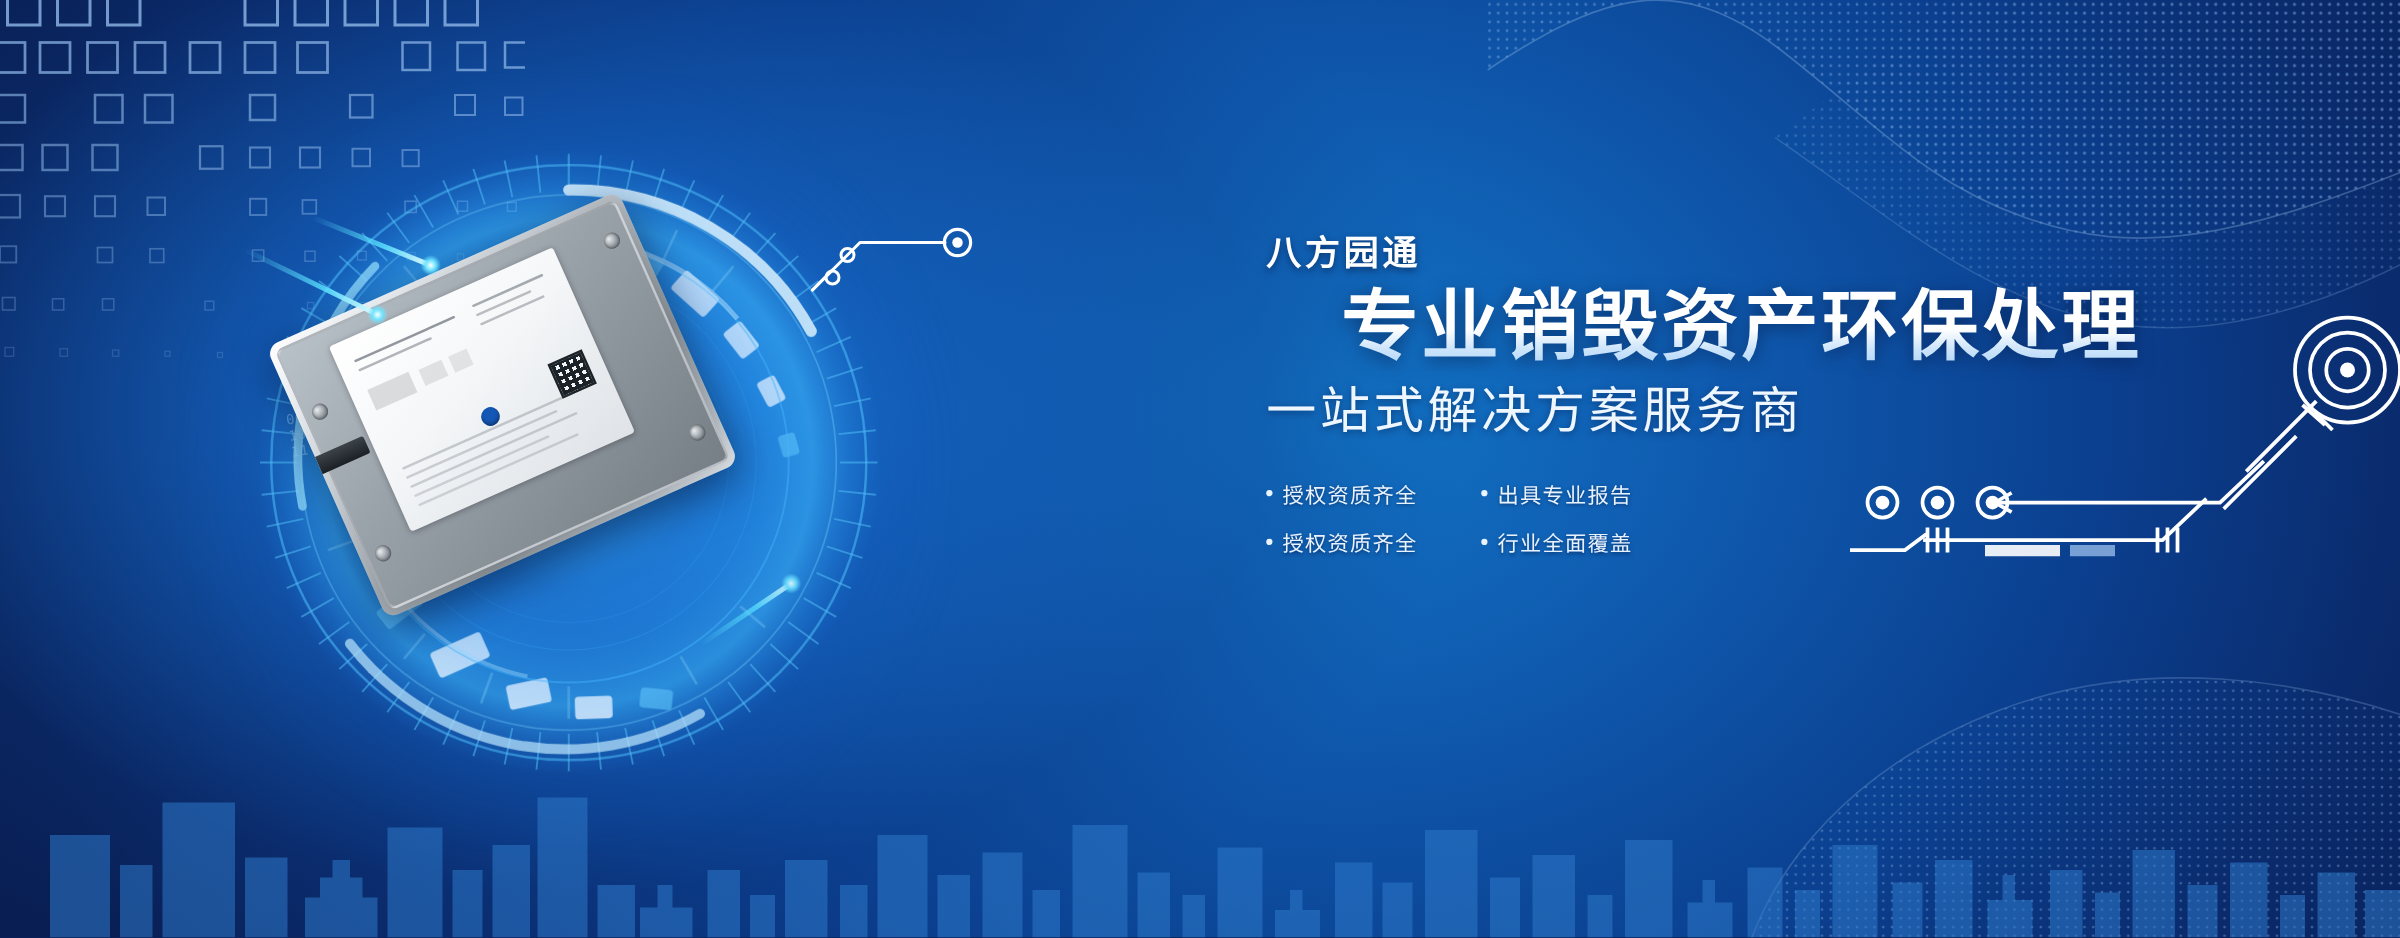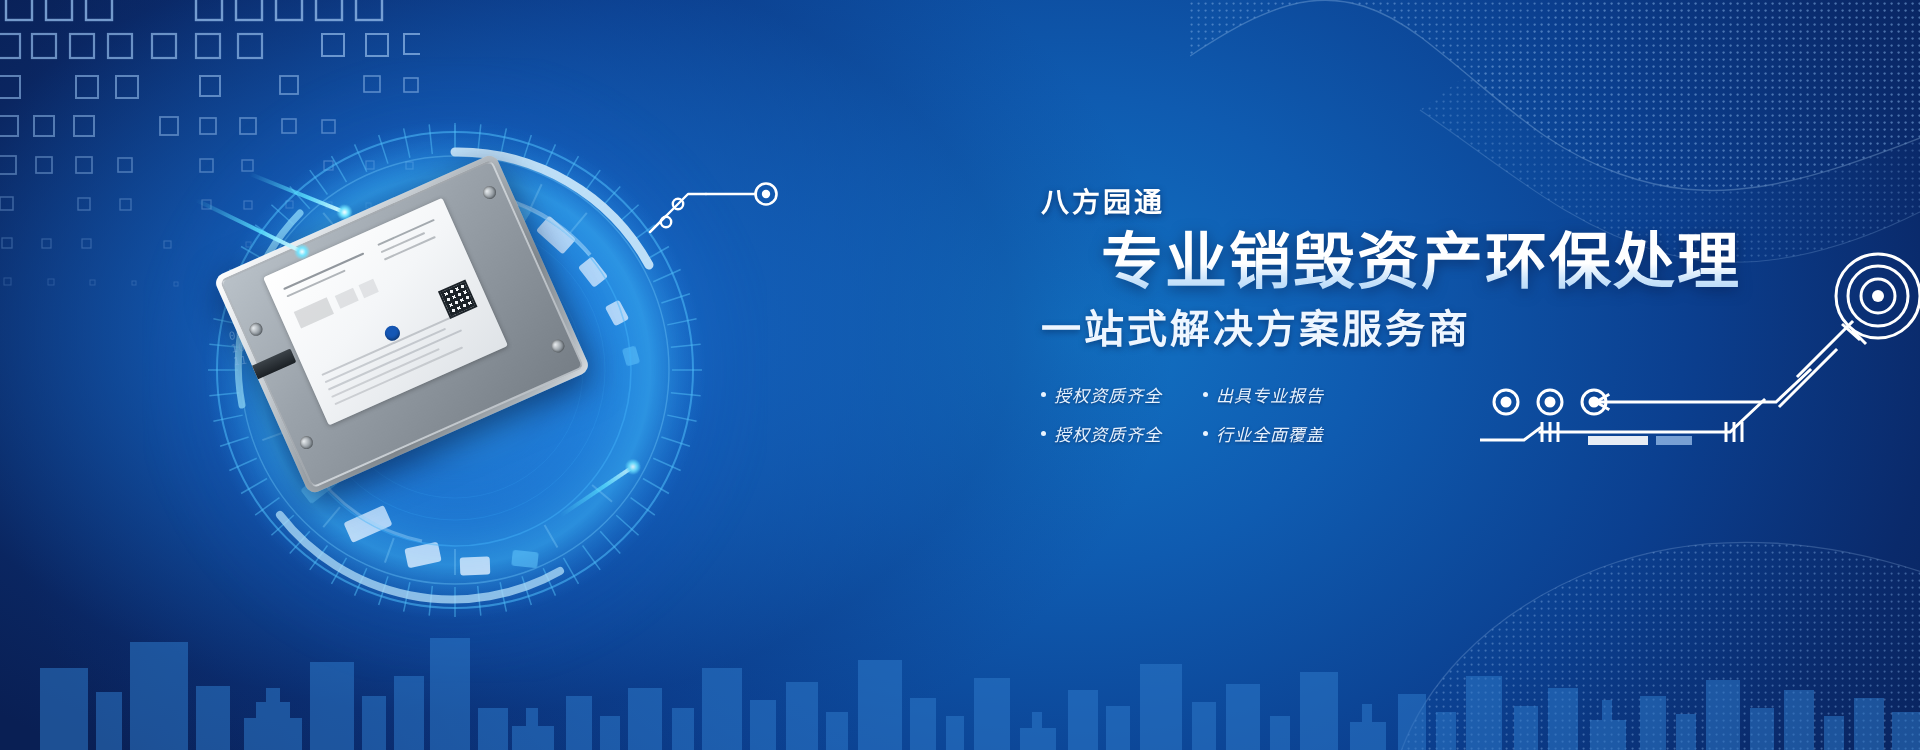--- a/index.html
+++ b/index.html
@@ -96,41 +96,41 @@
 
   
   .circuit{position:absolute;pointer-events:none;}
   .circuit-left{left:648px;top:160px;width:170px;height:80px;}
   .circuit-right{right:0;top:250px;width:440px;height:230px;}
 
   
   .skyline{position:absolute;left:0;bottom:0;width:1920px;height:230px;pointer-events:none;}
 
   
-  .copy{position:absolute;left:1041px;top:186px;width:700px;}
+  .copy{position:absolute;left:1013px;top:186px;width:700px;}
   .brand{
     font-size:28px;font-weight:700;color:#ffffff;letter-spacing:3px;
     text-shadow:0 2px 6px rgba(4,26,72,.65);
     margin:0 0 8px 0;line-height:1.2;
   }
   .headline{
     font-size:62px;font-weight:700;letter-spacing:2px;line-height:1.1;margin:0;
     color:#ffffff;
     background:linear-gradient(180deg,#ffffff 0%,#ffffff 52%,#cfe6fb 74%,#a9d2f7 100%);
     -webkit-background-clip:text;background-clip:text;
     -webkit-text-fill-color:transparent;
     filter:drop-shadow(0 3px 7px rgba(3,22,64,.55));
     text-align:right;
   }
   .subhead{
-    font-size:40px;font-weight:700;letter-spacing:3px;line-height:1.25;
+    font-size:40px;font-weight:400;letter-spacing:3px;line-height:1.25;
     margin:8px 0 0 0;color:#eef6ff;
     text-shadow:0 2px 6px rgba(4,26,72,.5);
   }
-  .features{margin-top:28px;display:grid;grid-template-columns:140px 140px;gap:14px 22px;font-style:italic;}
+  .features{margin-top:28px;display:grid;grid-template-columns:140px 140px;gap:14px 32px;}
   .feature{display:flex;align-items:center;font-size:17px;color:#e8f3ff;letter-spacing:1px;
            text-shadow:0 1px 3px rgba(3,20,60,.55);white-space:nowrap;}
   .feature .bullet{display:inline-block;width:5px;height:5px;border-radius:50%;background:#eaf4ff;margin-right:8px;flex:none;}
 </style>
 </head>
 <body>
 
 <div class="stage">
 
   <svg class="sqgrid" viewBox="0 0 420 300" preserveAspectRatio="none">

